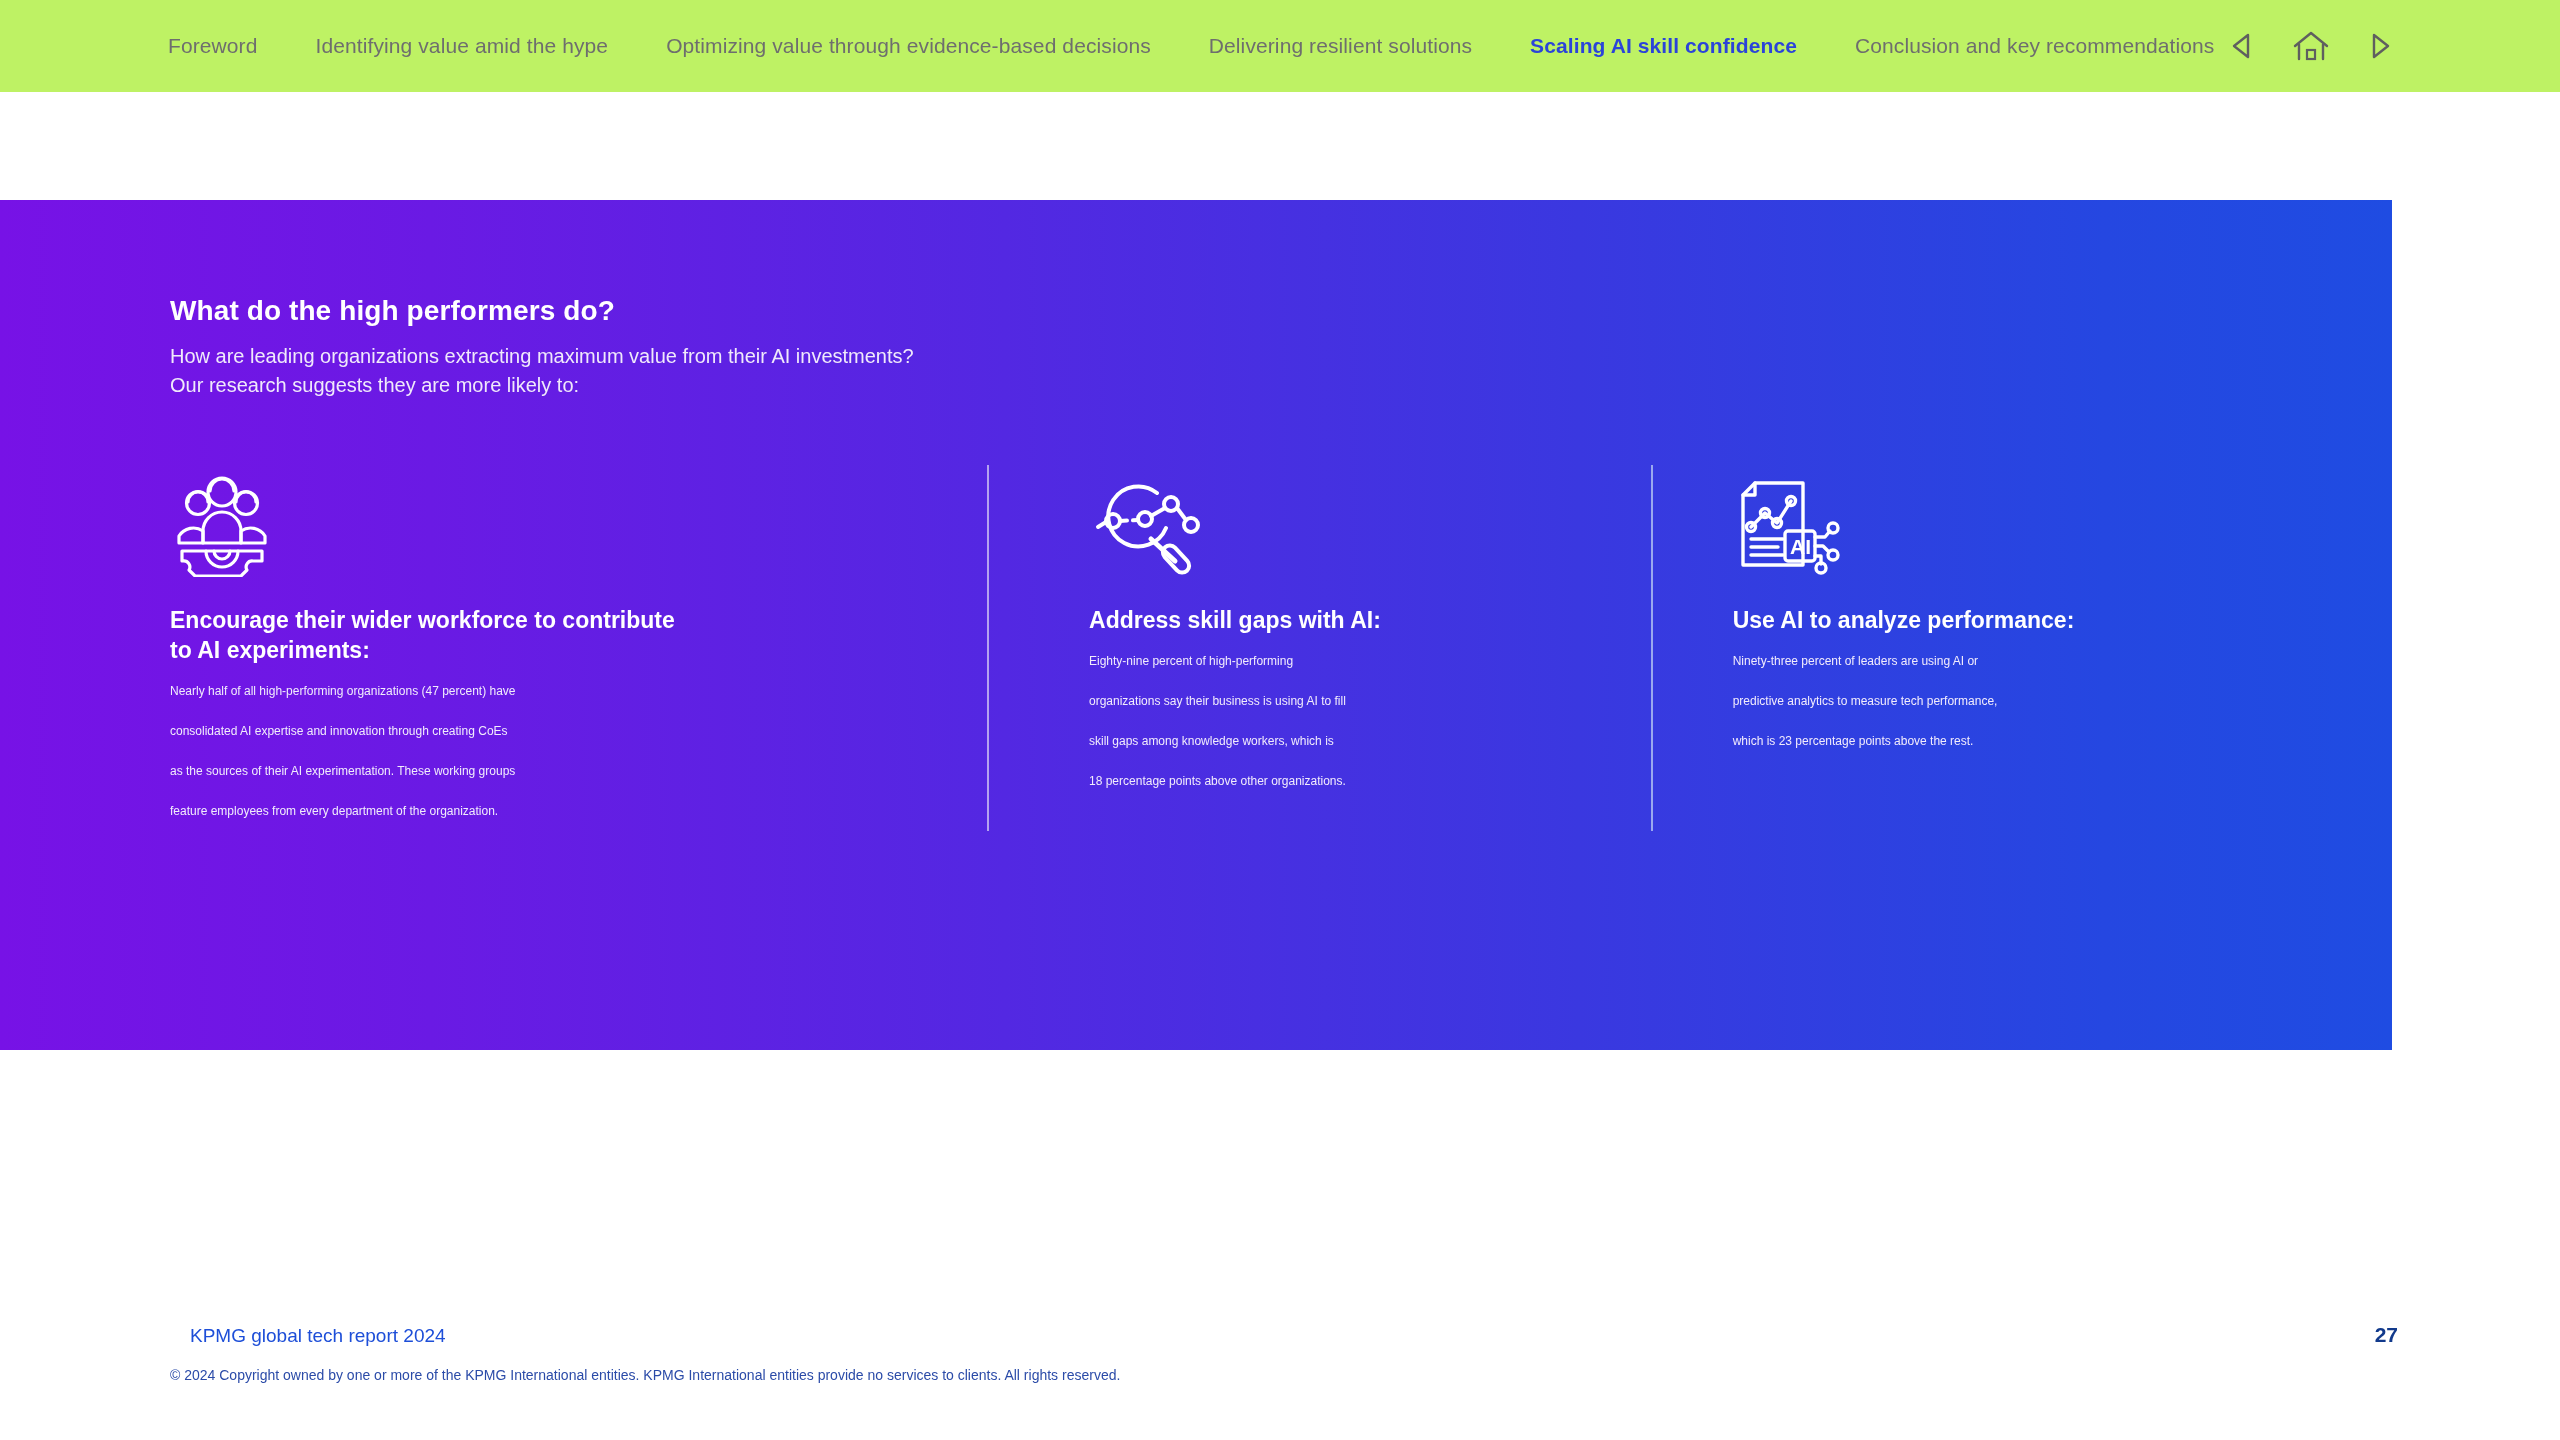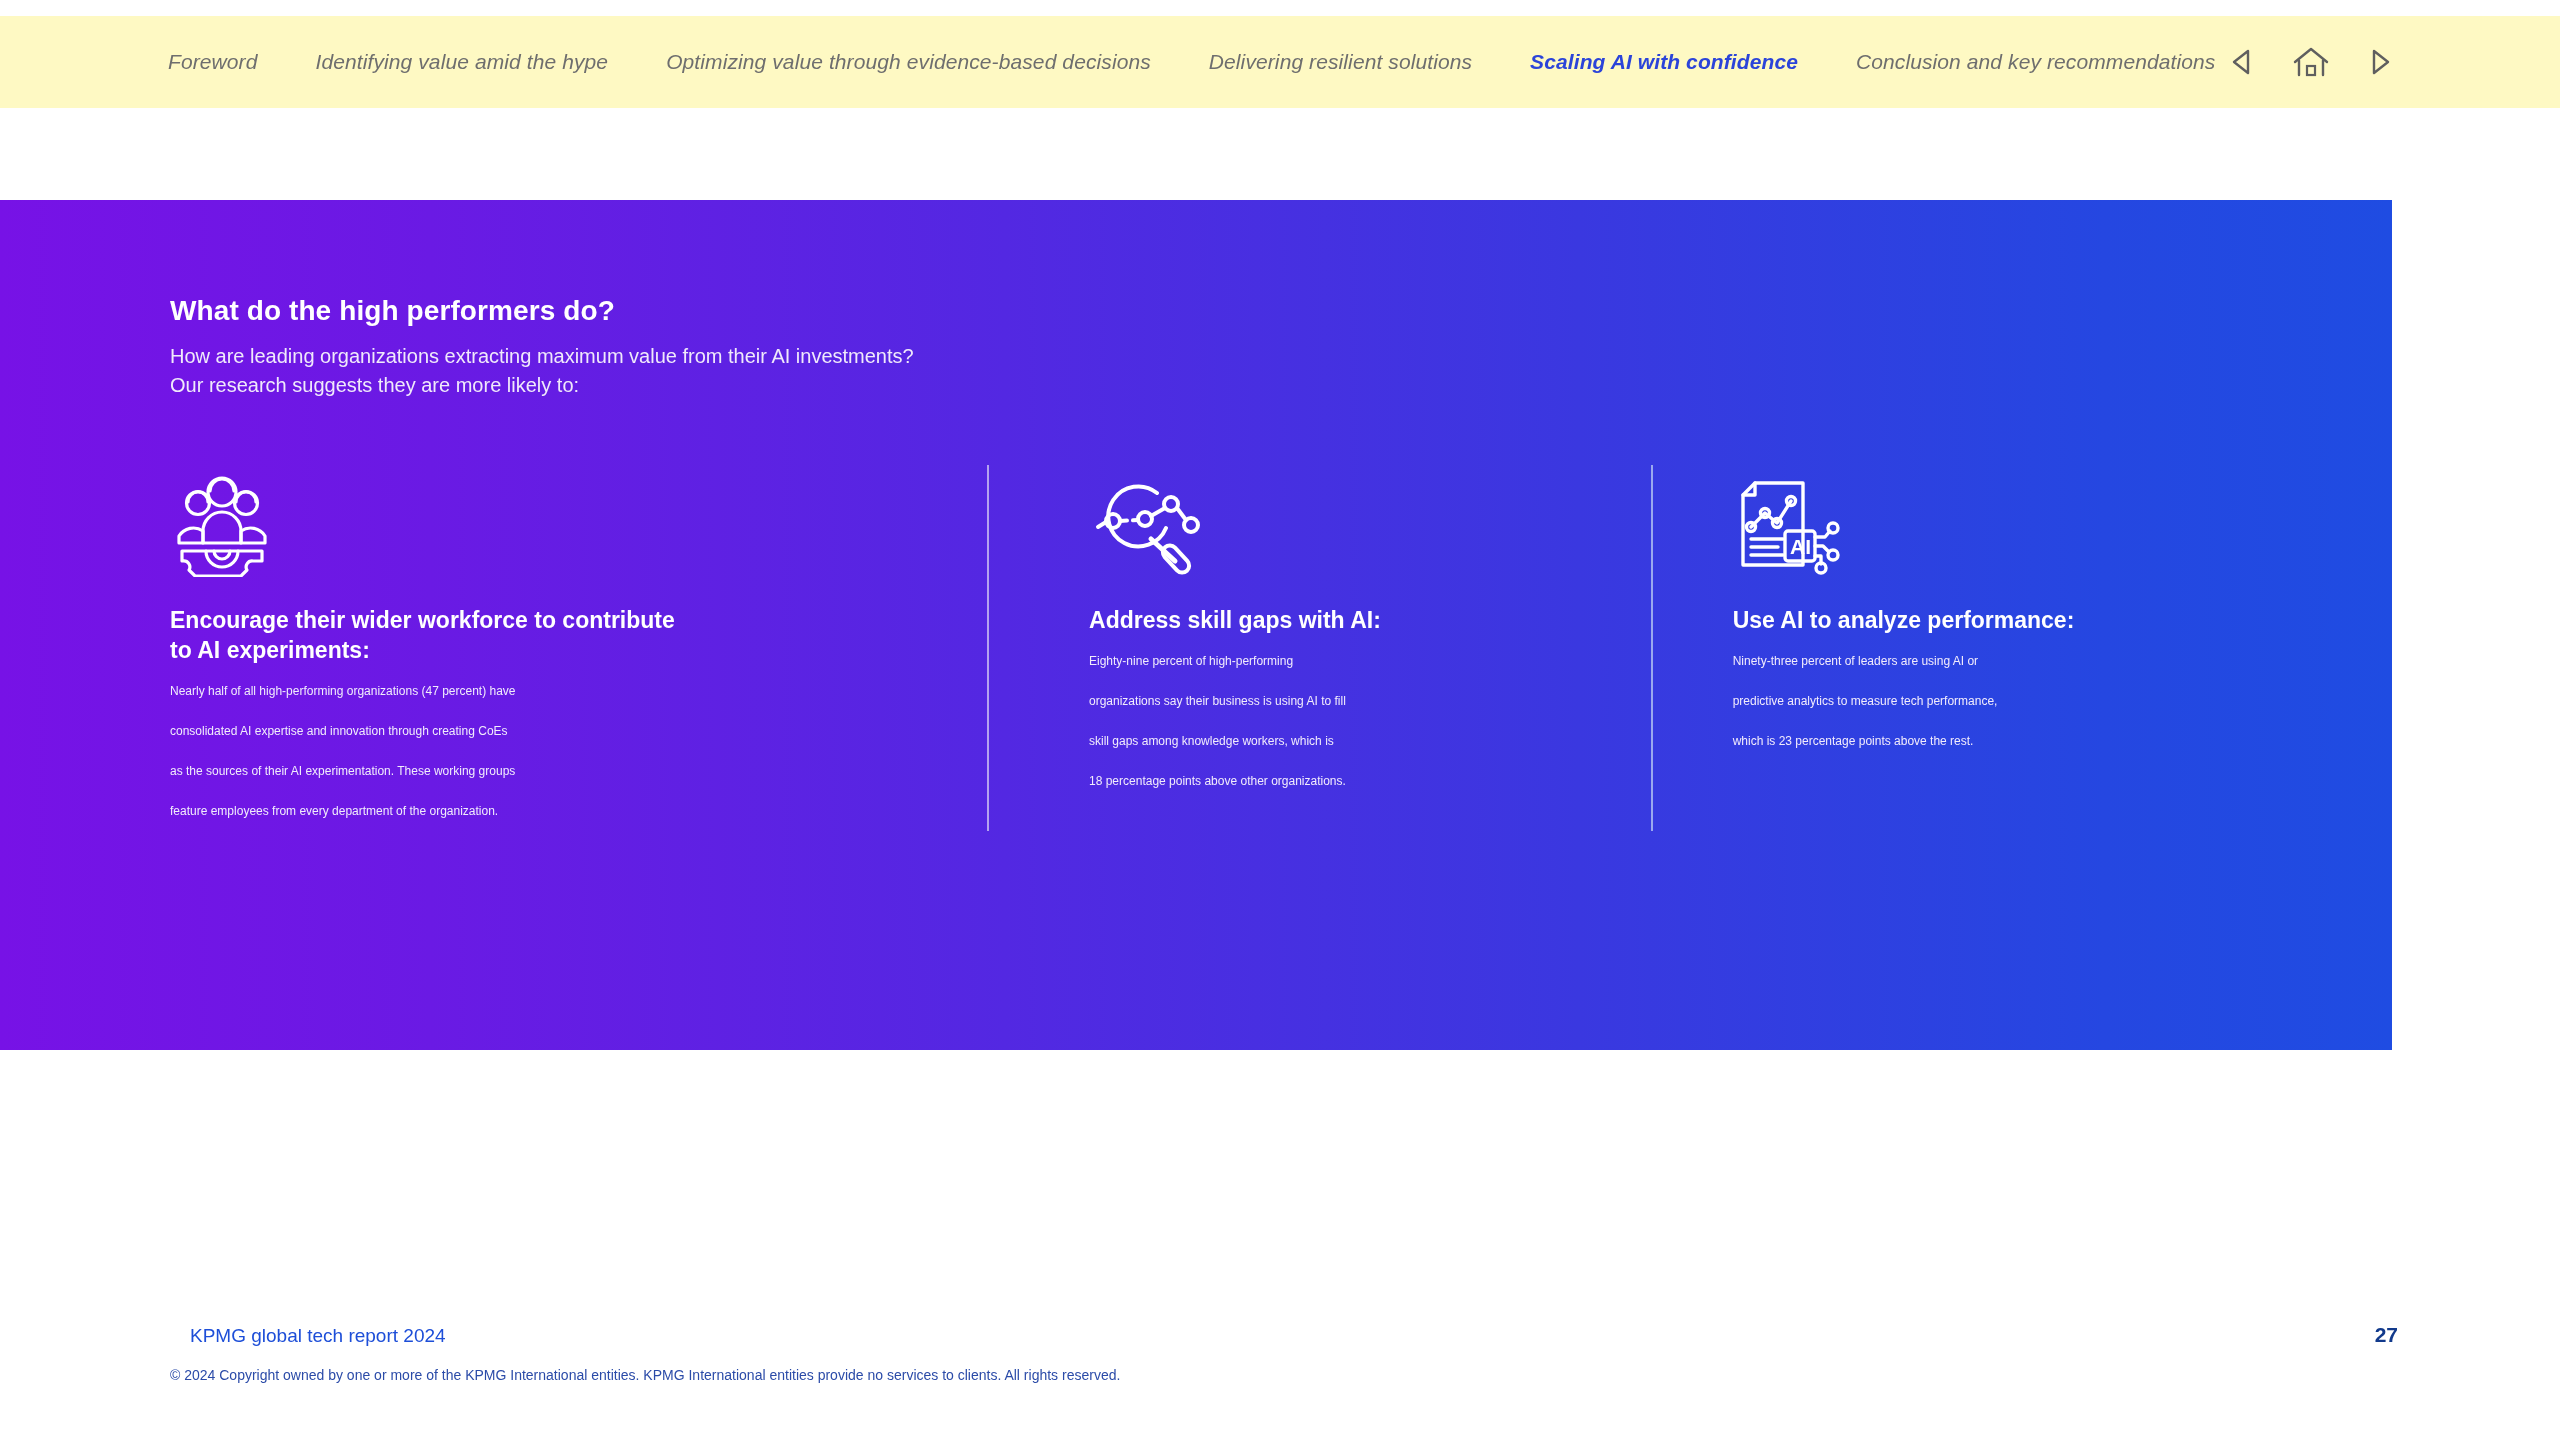--- a/index.html
+++ b/index.html
@@ -11,26 +11,25 @@
     height: 1440px;
     background: #ffffff;
     font-family: "Liberation Sans", sans-serif;
     overflow: hidden;
     position: relative;
   }
 
   
   #topnav {
     position: absolute;
-    left: 0; top: 16px;
+    left: 0; top: 0;
     width: 2560px;
     height: 92px;
-    background: #fef9c3;
+    background: #bef264;
     box-sizing: border-box;
-    font-style: italic;
   }
   #nav-links {
     position: absolute;
     left: 168px;
     top: 0;
     height: 92px;
     display: flex;
     align-items: center;
     gap: 0;
   }
@@ -157,21 +156,21 @@
 </style>
 </head>
 <body>
 
 <div id="topnav">
   <div id="nav-links">
     <span class="nav-link">Foreword</span>
     <span class="nav-link">Identifying value amid the hype</span>
     <span class="nav-link">Optimizing value through evidence-based decisions</span>
     <span class="nav-link">Delivering resilient solutions</span>
-    <span class="nav-link active">Scaling AI with confidence</span>
+    <span class="nav-link active">Scaling AI skill confidence</span>
     <span class="nav-link">Conclusion and key recommendations</span>
   </div>
 
   <div id="nav-icons">
     <span class="nav-icon">
       <svg width="32" height="32" viewBox="0 0 32 32" aria-hidden="true">
         <path d="M21 5 L7 16 L21 27 Z" fill="none" stroke="#5f5f5f" stroke-width="2.4" stroke-linejoin="round"></path>
       </svg>
     </span>
     <span class="nav-icon">

